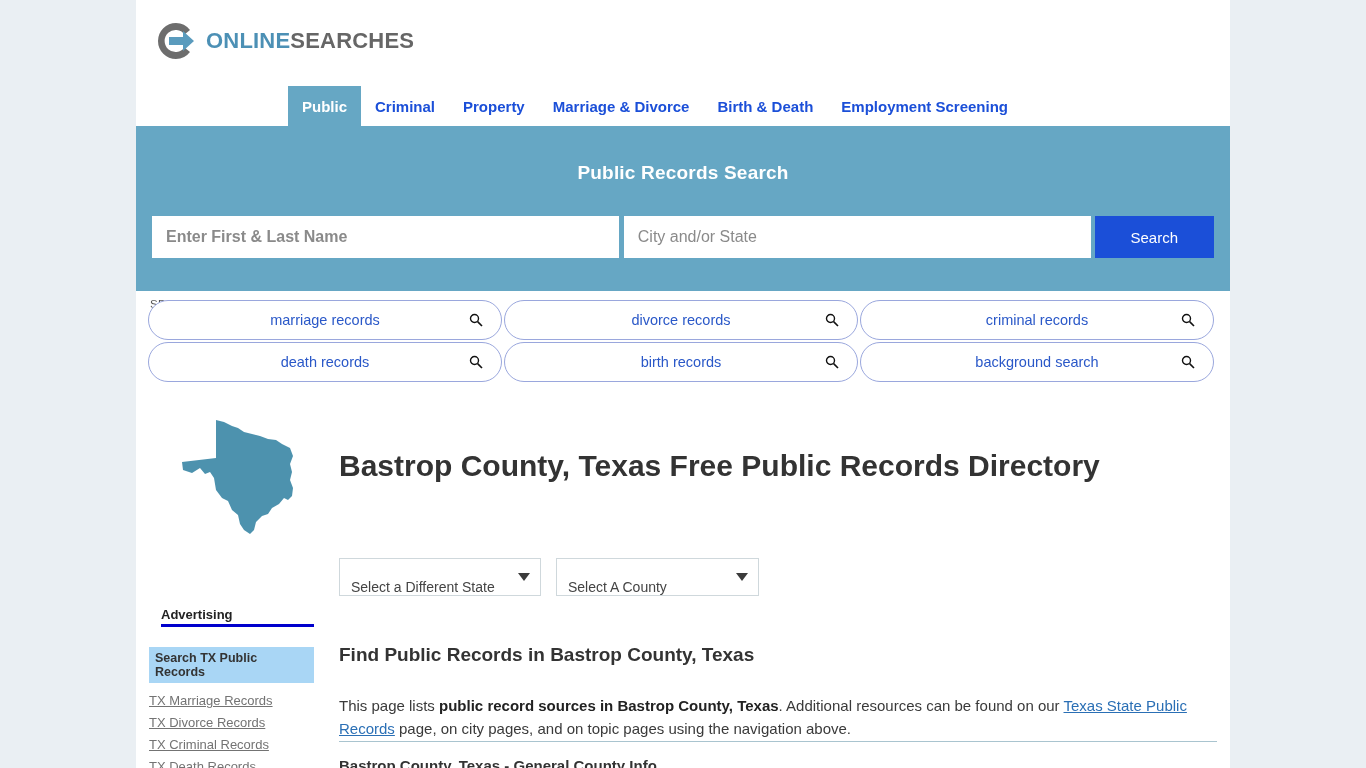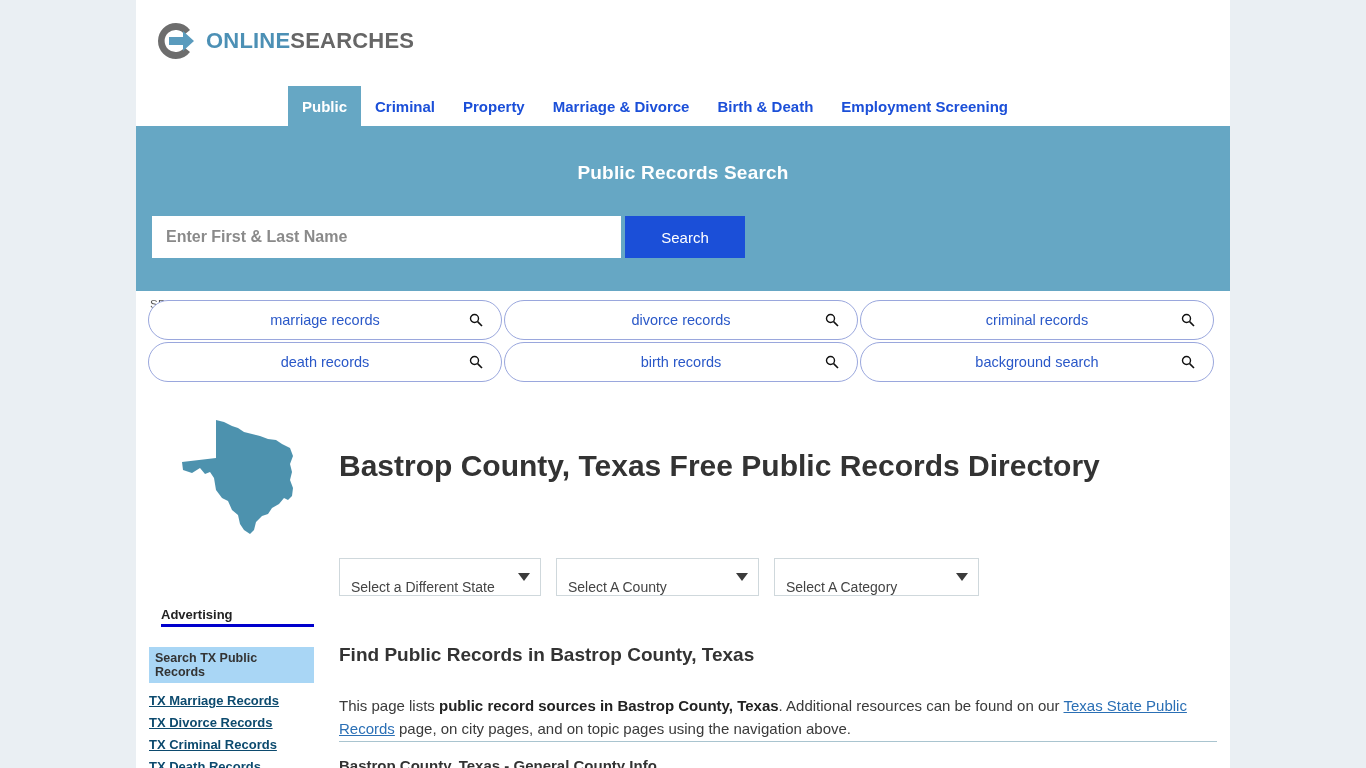--- a/index.html
+++ b/index.html
@@ -173,22 +173,22 @@
     margin-top: 20px;
     background: #a9d6f5;
     color: #333333;
     font-size: 12.5px; font-weight: bold;
     padding: 4px 6px;
     cursor: pointer;
   }
   .side-ad-links { margin-top: 10px; }
   .side-ad-link {
     display: block;
-    font-size: 13px; font-weight: bold;
-    color: #0c4a6e; text-decoration: underline;
+    font-size: 13px; font-weight: normal;
+    color: #737373; text-decoration: underline;
     margin-bottom: 7px; cursor: pointer;
   }
 
   
   .section-head {
     position: absolute; left: 203px; top: 628px;
     font-size: 19px; font-weight: bold; color: #333;
   }
   .body-copy {
     position: absolute; left: 203px; top: 680px;
@@ -232,20 +232,21 @@
       <div class="nav-tab">Property</div>
       <div class="nav-tab">Marriage &amp; Divorce</div>
       <div class="nav-tab">Birth &amp; Death</div>
       <div class="nav-tab">Employment Screening</div>
     </div>
 
     <div class="hero">
       <div class="hero-title">Public Records Search</div>
       <div class="hero-form">
         <input id="name-input" class="hero-input" type="text" placeholder="Enter First &amp; Last Name" style="">
+        <input id="loc-input" class="hero-input" type="text" placeholder="City and/or State" style="">
         <button class="hero-btn">Search</button>
       </div>
     </div>
 
     <div class="sponsored-label">SPONSORED SEARCHES</div>
     <div class="pill-grid">
       <div class="pill">
         <span class="pill-label">marriage records</span>
         <span class="pill-ico">
           <svg width="14" height="14" viewBox="0 0 14 14">
@@ -313,24 +314,20 @@
 
     <h1 class="page-title">Bastrop County, Texas Free Public Records Directory</h1>
 
     <div class="select-row">
       <div class="sel" id="sel-state">
         <span>Select a Different State</span>
         <span class="caret"></span>
       </div>
       <div class="sel" id="sel-county">
         <span>Select A County</span>
-        <span class="caret"></span>
-      </div>
-      <div class="sel" id="sel-category">
-        <span>Select A Category</span>
         <span class="caret"></span>
       </div>
     </div>
 
     <div class="side-ad">
       <div class="side-ad-title">Advertising</div>
       <div class="side-ad-head">Search TX Public Records</div>
       <div class="side-ad-links">
         <a class="side-ad-link">TX Marriage Records</a>
         <a class="side-ad-link">TX Divorce Records</a>

